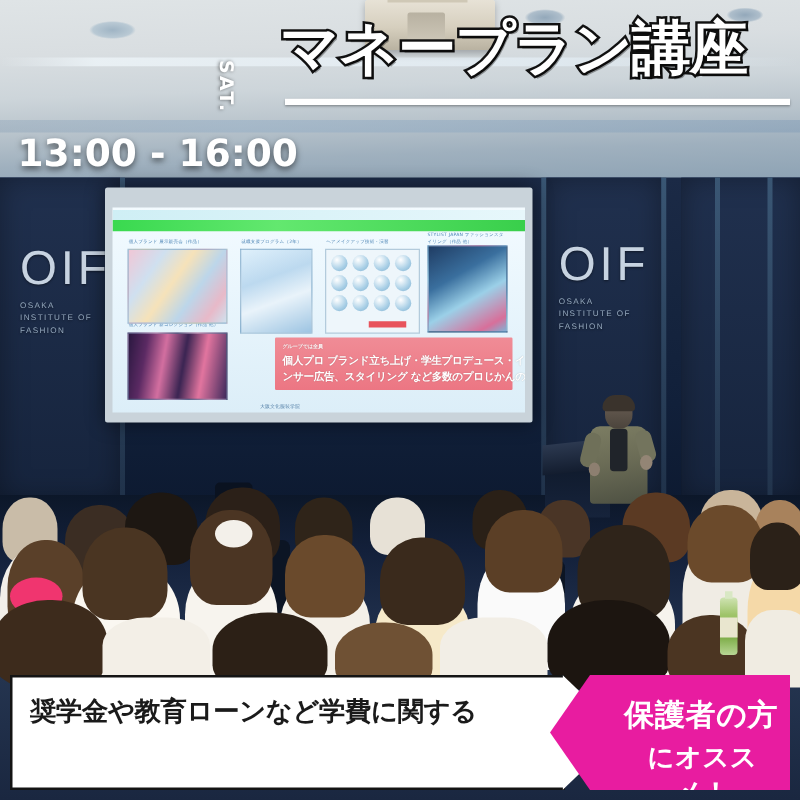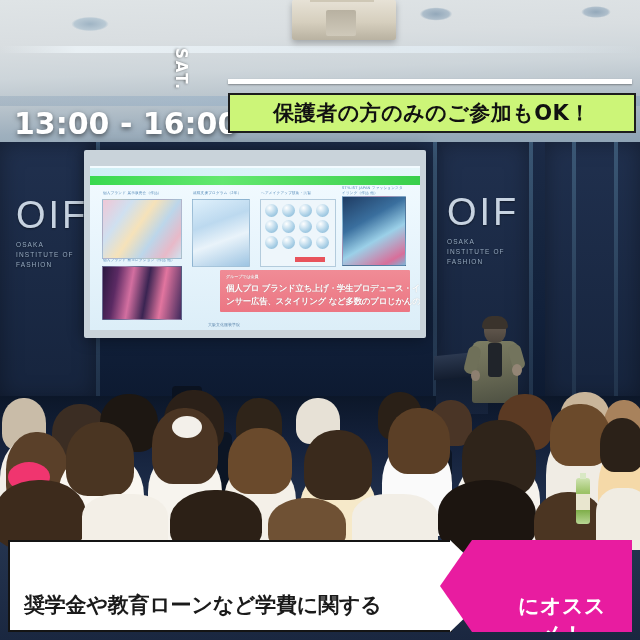--- a/index.html
+++ b/index.html
@@ -243,21 +243,20 @@
     position:absolute;left:441px;top:0;width:50px;height:92px;
     background:#141414;
     clip-path:polygon(0 0,100% 50%,0 100%);
     z-index:-1;
   }
   .bottom-text{
     position:absolute;left:16px;top:14px;width:412px;
     font-family:"DejaVu Sans","Liberation Sans",sans-serif;
     font-weight:700;font-size:21px;line-height:1.48;color:#1a1a1a;
     letter-spacing:-.2px;
-    margin-top:36px;
   }
   .bottom-pink{
     position:absolute;left:432px;top:0;width:192px;height:92px;
     background:#e81ca0;
     clip-path:polygon(32px 0,100% 0,100% 100%,32px 100%,0 50%);
   }
   .pink-l1{
     position:absolute;left:58px;top:16px;width:126px;text-align:center;
     font-family:"DejaVu Sans","Liberation Sans",sans-serif;
     font-weight:700;font-size:24px;color:#fff;letter-spacing:.5px;
@@ -420,31 +419,32 @@
     <div class="aud" style="left:596px;top:488px;width:54px;height:62px;background:#f0ece2;border-radius:40% 40% 6% 6%;"></div>
 
     <div class="bottle">
       <div class="bottle-label"></div>
     </div>
   </div>
 
   <div class="sat">SAT.</div>
   <div class="time">13:00 - 16:00</div>
 
+  <div class="title-wrap">
+    <div class="title">マネープラン講座</div>
+  </div>
   <div class="rule"></div>
 
-  <div class="green-badge">
-    <span>保護者の方のみのご参加もOK！</span>
-  </div>
 
   <div class="bottom">
     <div class="bottom-arrow-edge"></div>
     <div class="bottom-white"></div>
     <div class="bottom-arrow"></div>
     <div class="bottom-text">
       <div>奨学金や教育ローンなど学費に関する</div>
     </div>
     <div class="bottom-pink">
+      <div class="pink-l1">保護者の方</div>
       <div class="pink-l2">にオススメ！</div>
     </div>
   </div>
 
 </div>
 
 </body></html>

